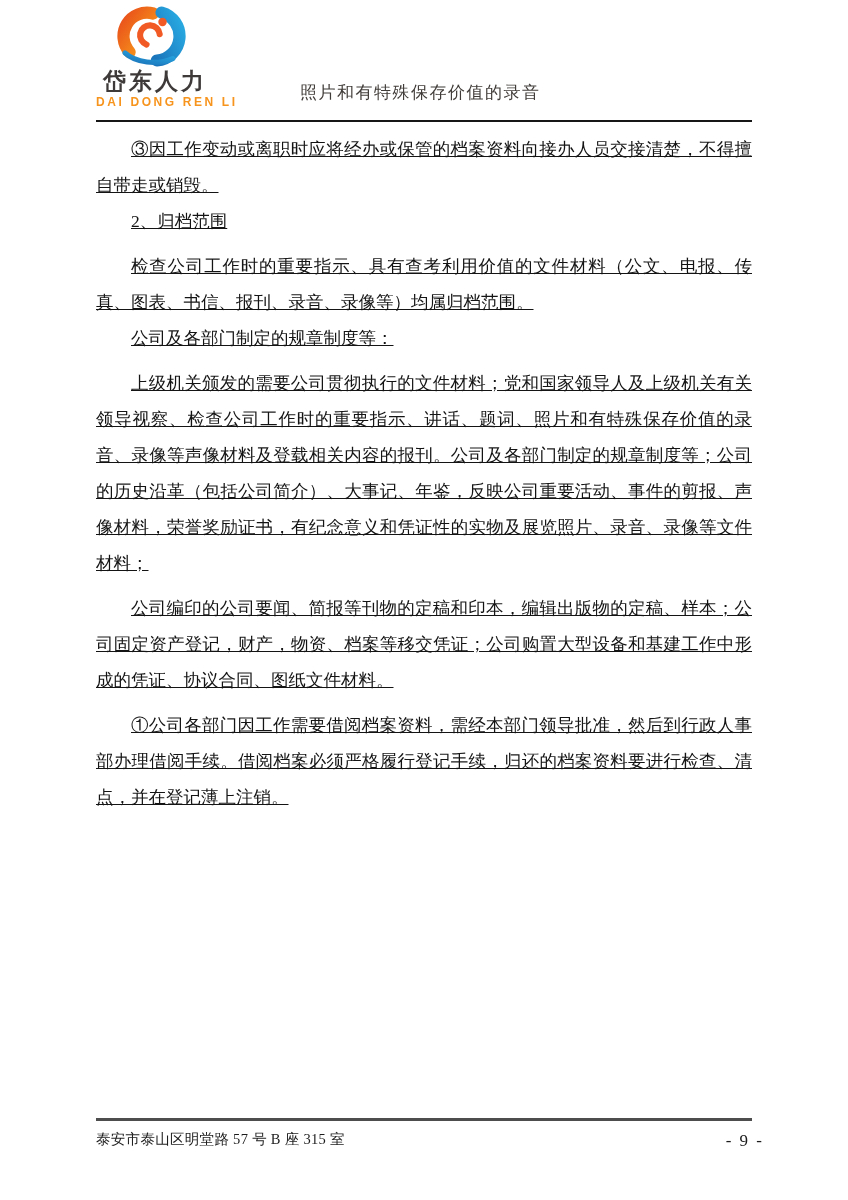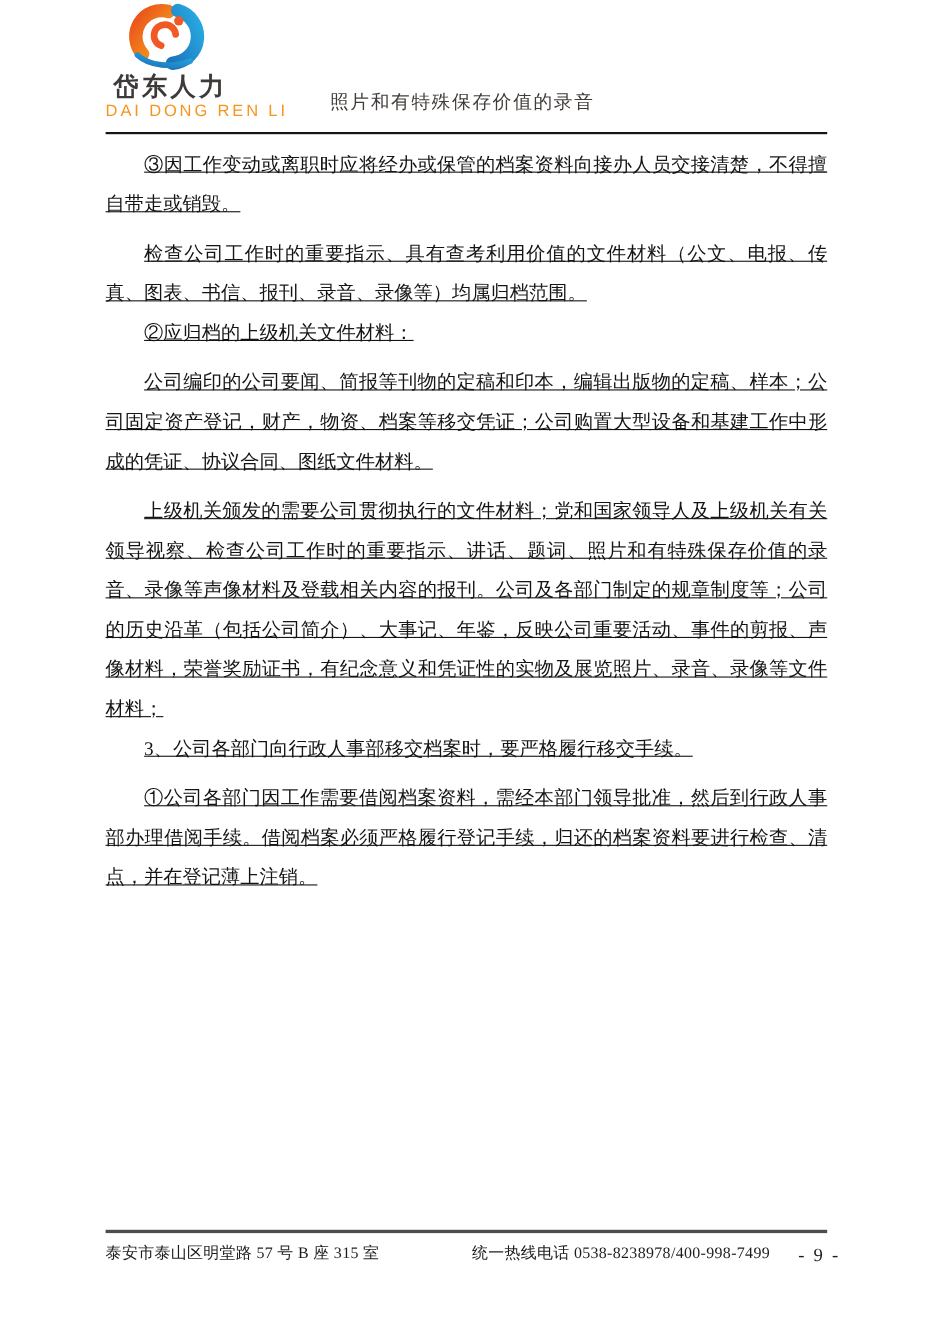--- a/index.html
+++ b/index.html
@@ -24,21 +24,21 @@
   .logo-mark { display:block; margin:0 auto 2px auto; }
   .logo-cn {
     display:block;
     font-family:"Liberation Sans","DejaVu Sans",sans-serif;
     font-weight:bold; font-size:23px; letter-spacing:3px;
     color:#3e3a39; white-space:nowrap;
   }
   .logo-en {
     display:block; margin-top:3px;
     font-family:"Liberation Sans","DejaVu Sans",sans-serif;
-    font-weight:normal; font-size:15px; letter-spacing:2.6px;
+    font-weight:bold; font-size:12px; letter-spacing:2.6px;
     color:#f7941d; white-space:nowrap;
   }
   .company-name {
     margin-left:86px; padding-bottom:4px;
     font-size:17px; letter-spacing:1.5px; color:#403c39;
     white-space:nowrap;
   }
   .header-rule { border-top:2.5px solid #161616; margin-top:12px; }
 
   
@@ -104,30 +104,29 @@
         <span class="logo-cn">岱东人力</span>
         <span class="logo-en">DAI DONG REN LI</span>
       </div>
       <div class="company-name">照片和有特殊保存价值的录音</div>
     </div>
     <div class="header-rule"></div>
   </div>
 
   <div class="doc-body content">
       <p class="">③因工作变动或离职时应将经办或保管的档案资料向接办人员交接清楚，不得擅自带走或销毁。</p>
+      <p class="">2、归档范围</p>
       <p class="gap">检查公司工作时的重要指示、具有查考利用价值的文件材料（公文、电报、传真、图表、书信、报刊、录音、录像等）均属归档范围。</p>
-      <p class="">②应归档的上级机关文件材料：</p>
+      <p class="">公司及各部门制定的规章制度等：</p>
+      <p class="gap">上级机关颁发的需要公司贯彻执行的文件材料；党和国家领导人及上级机关有关领导视察、检查公司工作时的重要指示、讲话、题词、照片和有特殊保存价值的录音、录像等声像材料及登载相关内容的报刊。公司及各部门制定的规章制度等；公司的历史沿革（包括公司简介）、大事记、年鉴，反映公司重要活动、事件的剪报、声像材料，荣誉奖励证书，有纪念意义和凭证性的实物及展览照片、录音、录像等文件材料；</p>
       <p class="gap">公司编印的公司要闻、简报等刊物的定稿和印本，编辑出版物的定稿、样本；公司固定资产登记，财产，物资、档案等移交凭证；公司购置大型设备和基建工作中形成的凭证、协议合同、图纸文件材料。</p>
-      <p class="gap">上级机关颁发的需要公司贯彻执行的文件材料；党和国家领导人及上级机关有关领导视察、检查公司工作时的重要指示、讲话、题词、照片和有特殊保存价值的录音、录像等声像材料及登载相关内容的报刊。公司及各部门制定的规章制度等；公司的历史沿革（包括公司简介）、大事记、年鉴，反映公司重要活动、事件的剪报、声像材料，荣誉奖励证书，有纪念意义和凭证性的实物及展览照片、录音、录像等文件材料；</p>
-      <p class="">3、公司各部门向行政人事部移交档案时，要严格履行移交手续。</p>
       <p class="gap">①公司各部门因工作需要借阅档案资料，需经本部门领导批准，然后到行政人事部办理借阅手续。借阅档案必须严格履行登记手续，归还的档案资料要进行检查、清点，并在登记薄上注销。</p>
     </div>
 
   <div class="footer">
     <div class="footer-rule"></div>
     <div class="footer-row">
       <span class="footer-address">泰安市泰山区明堂路 57 号 B 座 315 室</span>
-      <span class="footer-hotline">统一热线电话 0538-8238978/400-998-7499</span>
     </div>
     <span class="page-number">- 9 -</span>
   </div>
 
 </div>
 
 </body></html>

